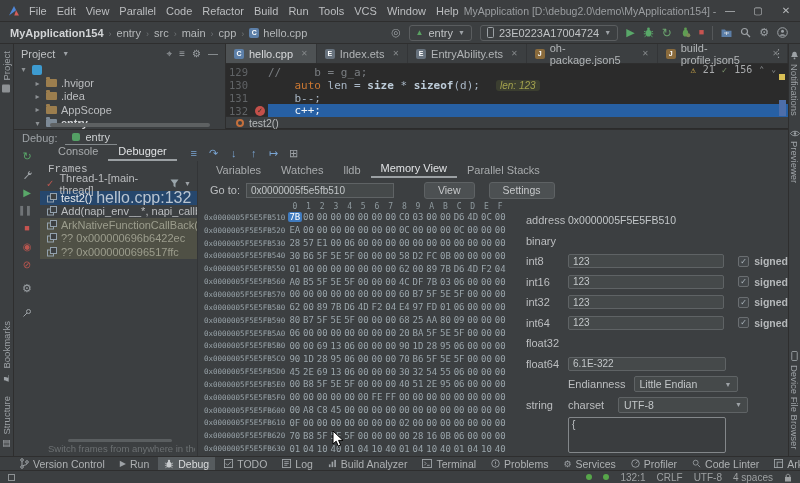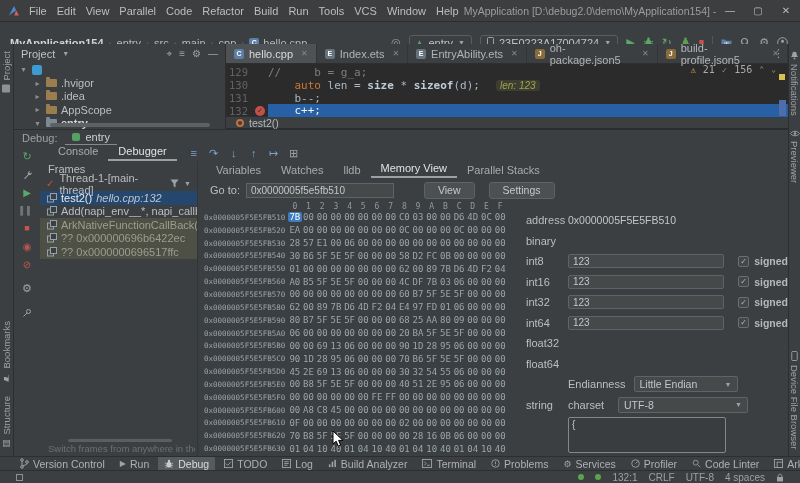--- a/index.html
+++ b/index.html
@@ -11,21 +11,21 @@
   
   .titlebar{position:absolute;top:0;left:0;right:0;height:22px;display:flex;align-items:center;
     background:#3c3e40;border-bottom:1px solid #2e2e2e;padding-left:4px;}
   .logo{margin:0 4px;}
   .mitem{padding:0 5px;height:100%;display:flex;align-items:center;color:#bcbec0;}
   .title{flex:1;text-align:center;color:#9b9ea1;font-size:10.5px;white-space:nowrap;overflow:hidden;}
   .wbtns{display:flex;height:100%;}
   .wbtn{width:28px;height:100%;display:flex;align-items:center;justify-content:center;color:#b7babc;font-size:10px;}
 
   
-  .toolbar{position:absolute;top:32px;left:0;right:0;height:22px;display:flex;align-items:center;
+  .toolbar{position:absolute;top:22px;left:0;right:0;height:22px;display:flex;align-items:center;
     background:#3c3f41;border-bottom:1px solid #2e2e2e;padding:0 8px;}
   .crumbs{display:flex;align-items:flex-end;}
   .crumb{color:#b5b8ba;padding:0 2px;}
   .crumb:first-child{font-weight:700;color:#d2d4d6;}
   .crumb-sep{color:#6f7376;padding:0 3px;font-size:9px;}
   .crumb.file{display:flex;align-items:center;gap:4px;}
   .tools{display:flex;align-items:center;gap:8px;margin-left:auto;padding-right:4px;}
   .combo{display:flex;align-items:center;gap:5px;border:1px solid #5a5d5f;border-radius:3px;height:16px;padding:0 6px;color:#c0c3c5;}
   .caret{font-size:7px;color:#9da2a6;}
   .ic{display:inline-flex;align-items:center;justify-content:center;line-height:1;}
@@ -95,29 +95,29 @@
   .dbody{flex:1;display:flex;min-height:0;}
   .iconstrip{width:26px;flex:none;display:flex;flex-direction:column;align-items:center;gap:5px;padding-top:5px;}
   .iconstrip .ic{width:14px;height:13px;font-size:11px;}
   .dmain{flex:1;display:flex;flex-direction:column;min-width:0;}
   .dbgbar{height:16px;flex:none;display:flex;align-items:center;padding-left:8px;gap:2px;}
   .dtab{padding:0 10px 2px;font-size:11px;color:#a8abad;}
   .dtab.active{color:#e0e2e4;border-bottom:2px solid #9ba0a3;}
   .dbgbar .ic{width:18px;font-size:11px;color:#7aa5d3;}
   .dcontent{flex:1;display:flex;min-height:0;}
   .frames{width:158px;flex:none;border-right:1px solid #333537;position:relative;overflow:hidden;}
-  .ftitle{height:15px;display:flex;align-items:center;padding-left:8px;color:#bcbec0;}
+  .ftitle{height:15px;display:flex;align-items:center;padding-left:8px;color:#bcbec0;font-family:Liberation Mono, monospace;}
   .thread{height:15px;display:flex;align-items:center;gap:5px;padding:0 6px;}
   .tcheck{color:#b9564f;font-size:10px;}
   .thread .sp{flex:1;}
   .frow{height:13.5px;display:flex;align-items:center;gap:4px;padding-left:7px;white-space:nowrap;overflow:hidden;font-size:11px;color:#bcbec0;}
   .frow.selected{background:#26476d;color:#e8eaec;}
   .frow.library{background:#4f5045;color:#9c9d8d;}
   .flabel{flex:none;}
-  .floc{font-style:italic;color:#8f9397;font-size:11px;text-align:center;}
+  .floc{color:#8f9397;font-size:16px;text-align:center;}
   .frow.selected .floc{color:#b9c4d0;}
   .fscroll{position:absolute;bottom:14px;left:28px;width:104px;height:3px;background:#5a5e60;border-radius:2px;}
   .fhint{position:absolute;bottom:2px;left:8px;right:2px;font-size:9.5px;color:#6c7072;white-space:nowrap;overflow:hidden;}
   .rpane{flex:1;display:flex;flex-direction:column;min-width:0;}
   .memtabs{height:17px;flex:none;display:flex;align-items:flex-end;padding-left:8px;}
   .goto{height:24px;flex:none;display:flex;align-items:center;padding-left:12px;}
   .glabel{color:#bcbec0;margin-right:6px;}
   .gotoin{width:148px;height:15px;background:#45494a;border:1px solid #5f6365;color:#c2c6c8;font-size:10px;padding:0 4px;font-family:"Liberation Sans",sans-serif;outline:none;}
   .btn{height:17px;padding:0 13px;background:#4c5052;border:1px solid #5e6264;border-radius:3px;font-size:10.5px;color:#c6c8ca;display:flex;align-items:center;}
   .btn.view{margin-left:30px;} .btn.settings{margin-left:14px;}
@@ -142,21 +142,21 @@
   .chlabel{width:50px;flex:none;}
   .stringbox{margin-left:42px;width:158px;height:36px;background:#3a3d3f;border:1px solid #83878a;border-radius:2px;padding:1px 3px;font-size:10px;color:#c2c6c8;}
 
   
   .bbar{position:absolute;left:0;right:0;bottom:13px;height:14px;display:flex;align-items:center;gap:3px;
     padding-left:14px;font-size:10.5px;color:#aeb1b3;border-top:1px solid #2e2e2e;background:#3c3f41;}
   .bitem{display:flex;align-items:center;gap:4px;padding:0 6px;height:14px;white-space:nowrap;}
   .bitem.active{background:#565b5e;color:#dadcde;}
   .bic{display:inline-flex;align-items:center;}
   .sbar{position:absolute;left:0;right:0;bottom:0;height:13px;display:flex;align-items:center;
-    padding:0 16px;font-size:10px;color:#9da0a2;background:#3c3f41;border-top:1px solid #2e2e2e;}
+    padding:0 8px;font-size:10px;color:#9da0a2;background:#3c3f41;border-top:1px solid #2e2e2e;}
   .sqicon{width:7px;height:7px;border:1px solid #8d9193;}
   .sright{margin-left:auto;display:flex;align-items:center;gap:11px;}
   .dot{width:6px;height:6px;border-radius:50%;background:#57a64a;}
 
   .cursor{position:absolute;left:332px;top:430px;z-index:50;}
 </style>
 </head>
 <body>
 
 <div class="window">
@@ -964,20 +964,21 @@
                         <span class="vlabel">int64</span>
                         <span class="vfield">123</span>
                         <span class="cb">✓</span>
                         <span class="cblabel">signed</span>
                       </div>
                       <div class="vrow">
                         <span class="vlabel">float32</span>
                       </div>
                       <div class="vrow">
                         <span class="vlabel">float64</span>
+                        <span class="vfield">6.1E-322</span>
                       </div>
                     </div>
                   <div class="vrow">
                     <span class="vlabel"></span>
                     <span class="endlabel">Endianness</span>
                     <span class="vselect" style="width:104px">
                       <span>Little Endian</span>
                         <span class="caret">▼</span>
                     </span>
                   </div>

